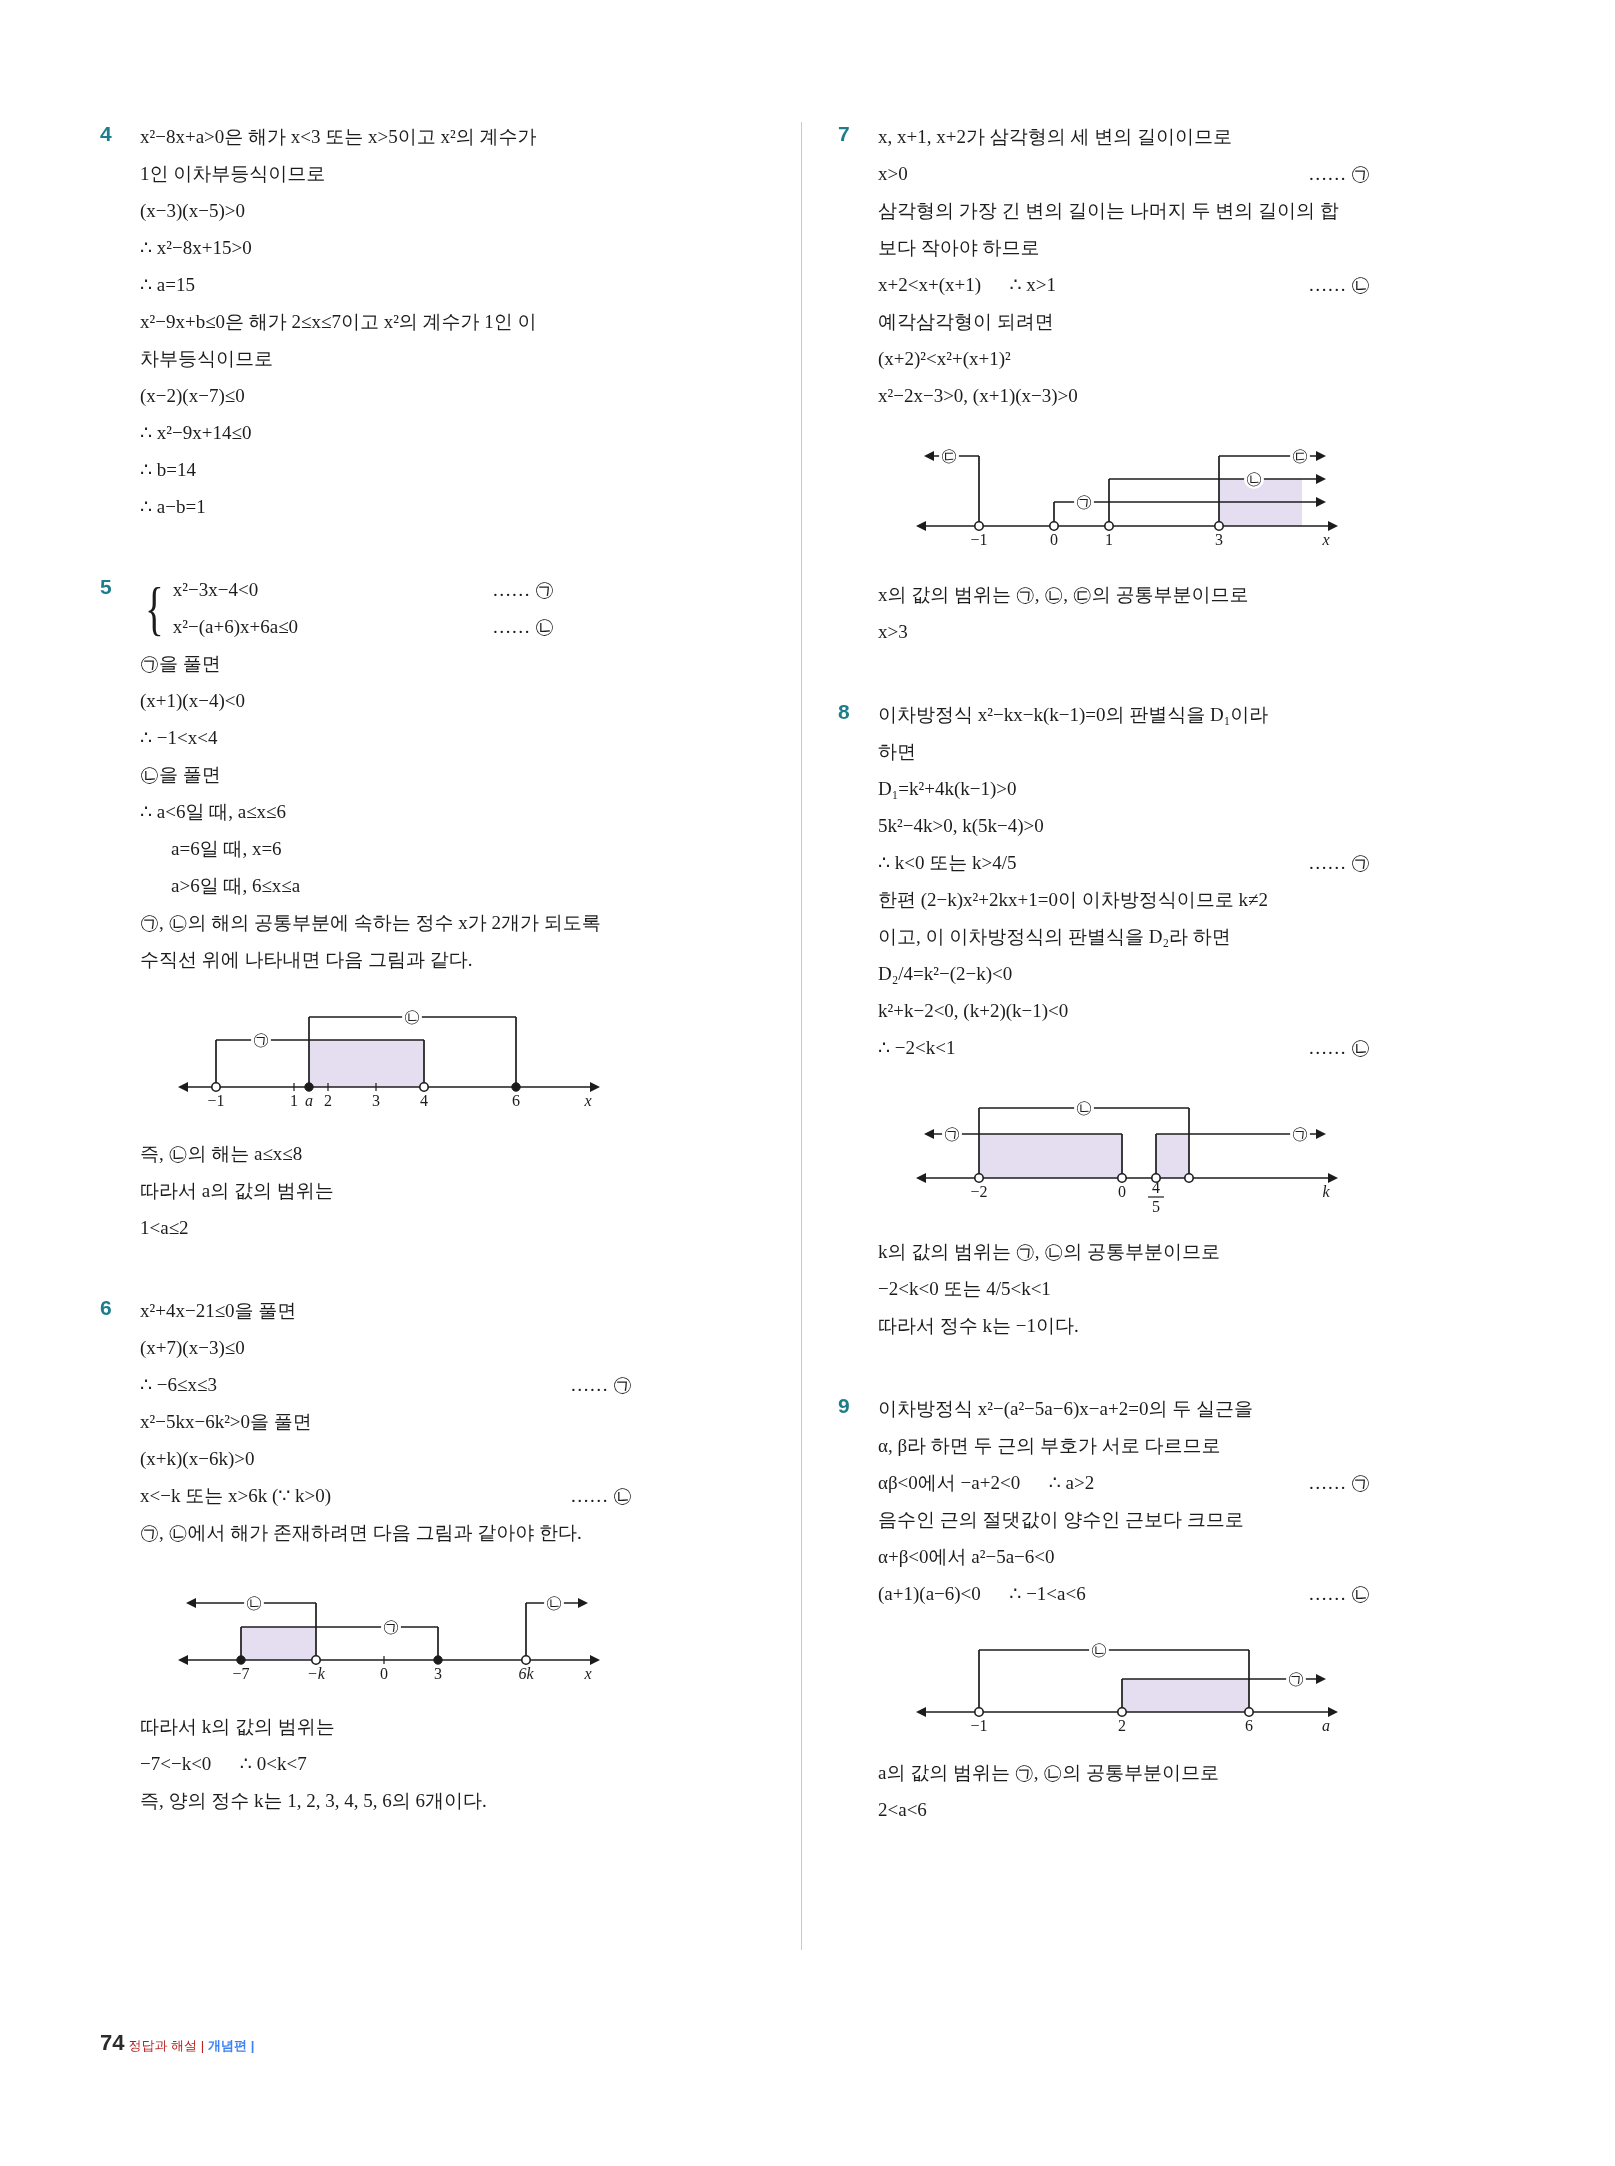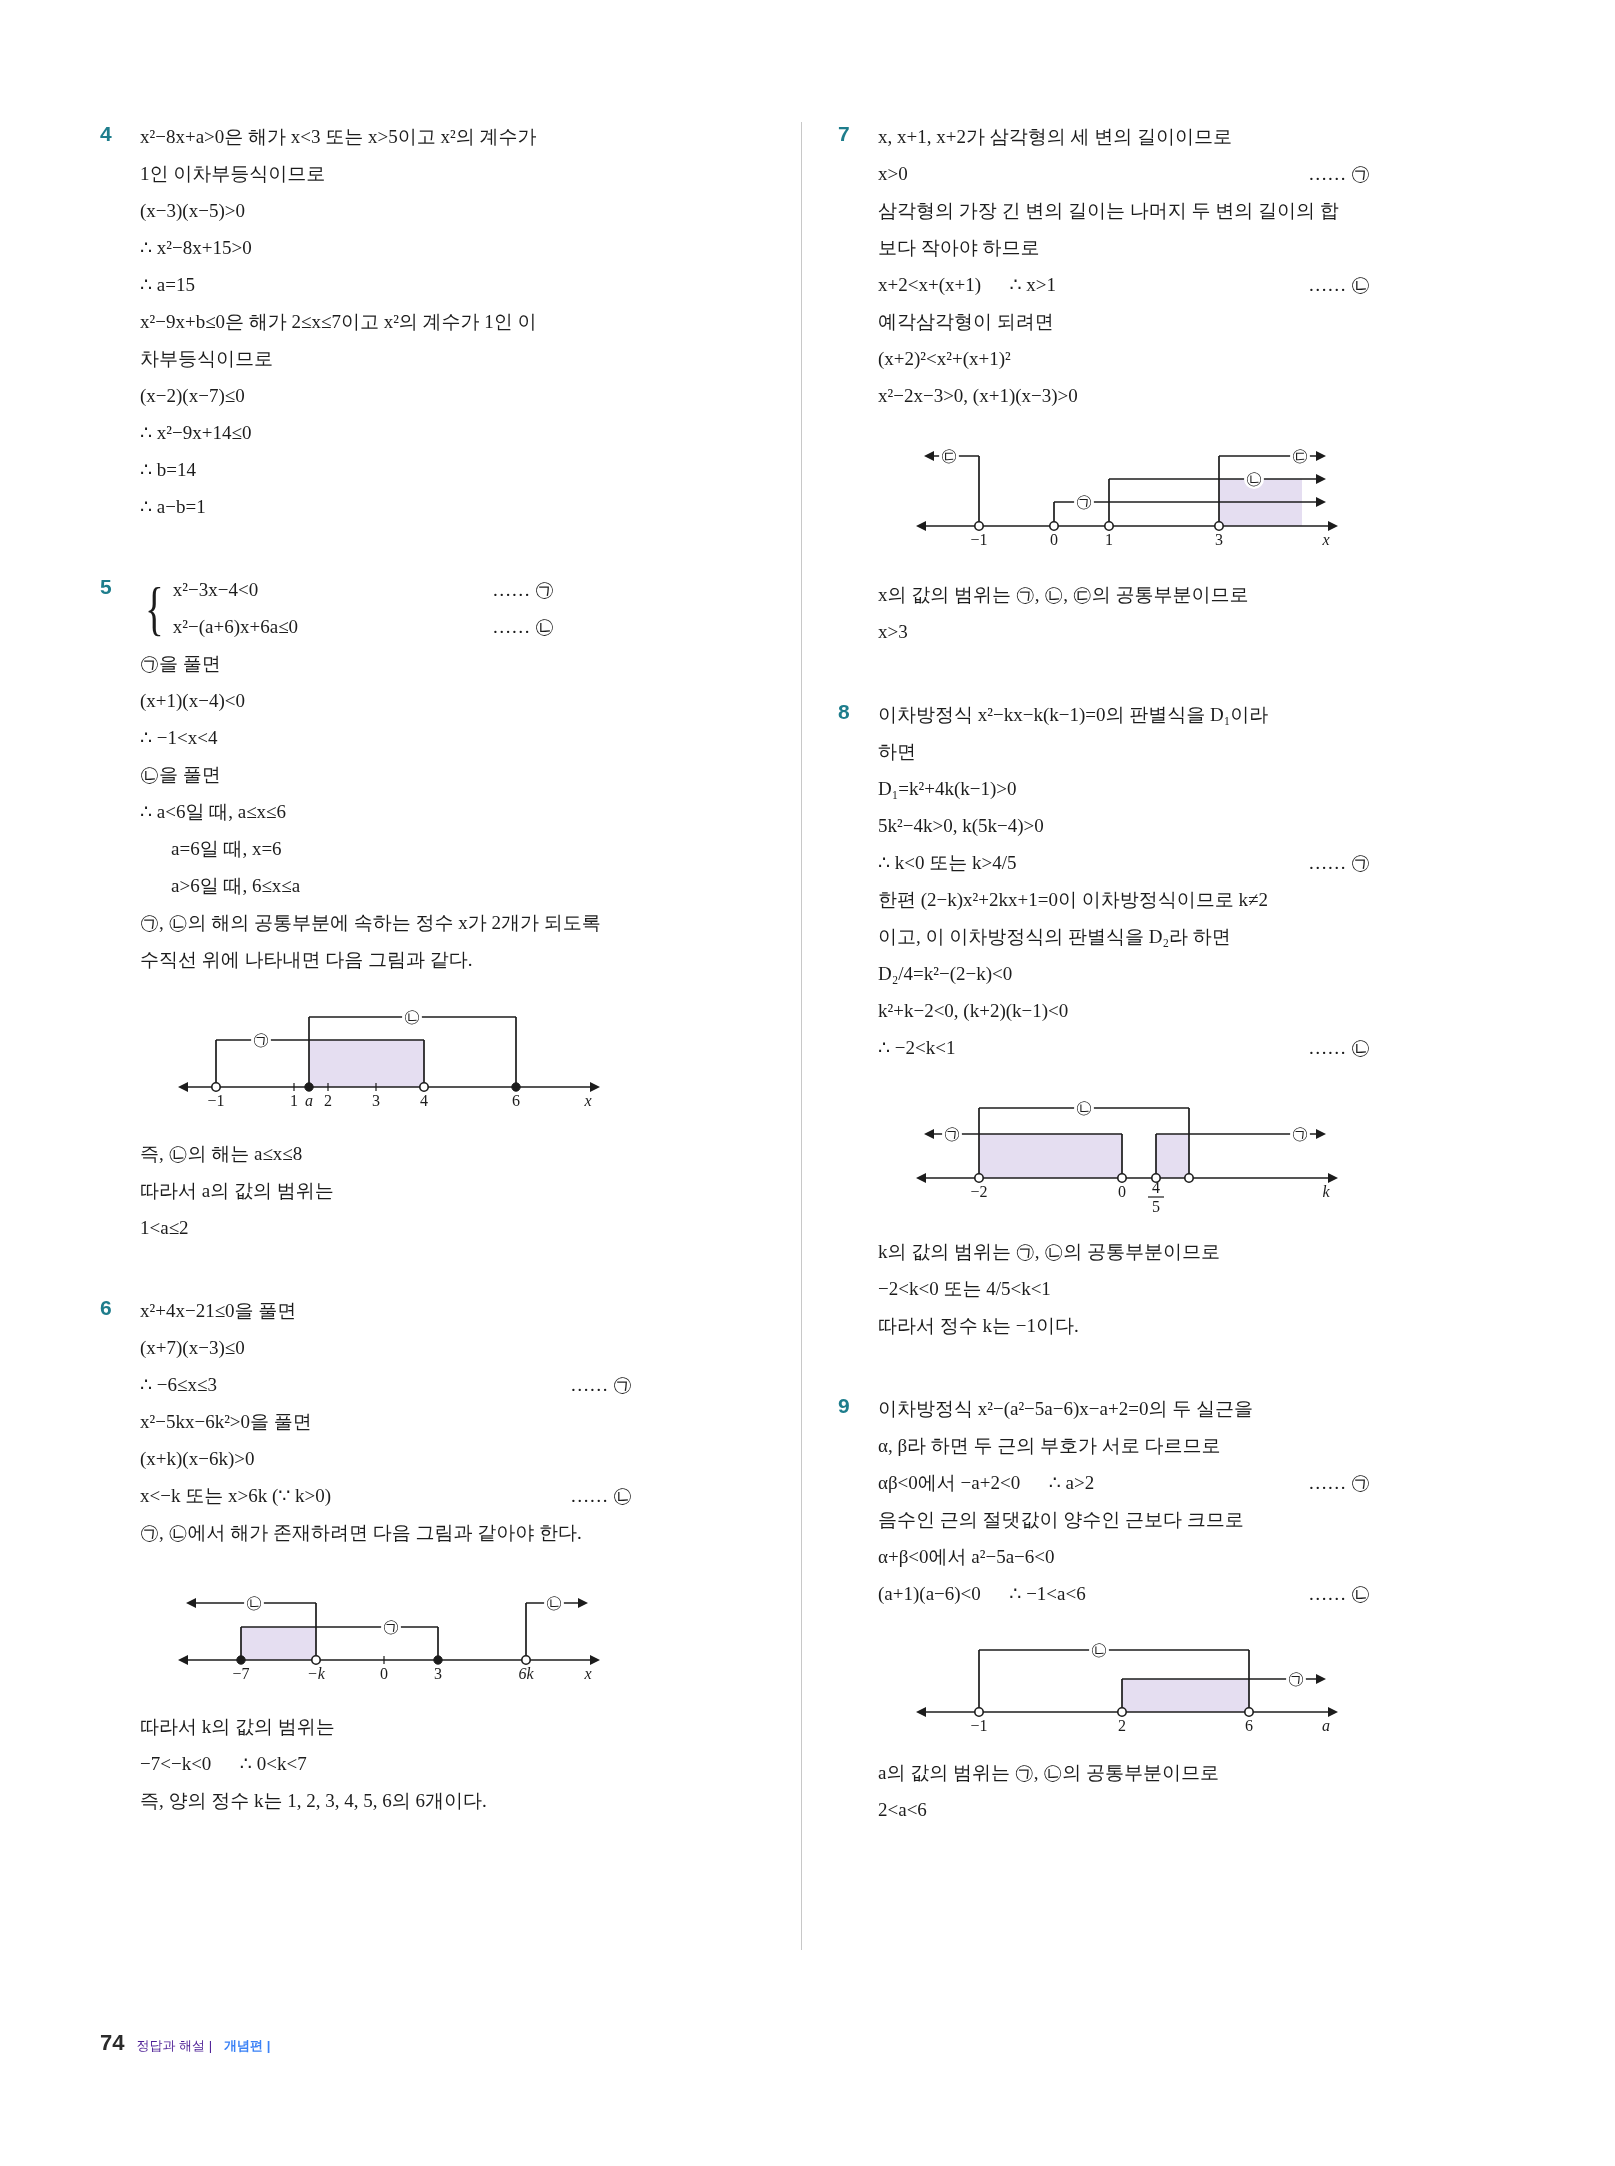--- a/index.html
+++ b/index.html
@@ -36,23 +36,23 @@
   .dg .mtk { stroke-width:1.2; }
   .dg .shade { fill:#e5def1; }
   .dg .ah { fill:#1c1c1c; }
   .dg .oc { fill:#ffffff; stroke:#1c1c1c; stroke-width:1.6; }
   .dg .cc { fill:#1c1c1c; stroke:#1c1c1c; }
   .dg .tagbg { fill:#ffffff; }
   .dg text { font-family:"Liberation Serif","DejaVu Serif",serif; font-size:16px; fill:#1c1c1c; }
   .dg .tag { font-size:16px; text-anchor:middle; }
   .dg .tk  { text-anchor:middle; }
   .dg .it  { font-style:italic; }
-  .footer { position:absolute; left:100px; top:2030px; display:flex; align-items:baseline; gap:12px; }
+  .footer { position:absolute; left:100px; top:2030px; display:flex; align-items:baseline; gap:4px; }
   .fpage  { font-family:"Liberation Sans","DejaVu Sans",sans-serif; font-weight:bold; font-size:22px; color:#2b2b2b; }
-  .flabel { font-family:"Liberation Sans","DejaVu Sans",sans-serif; font-size:13px; color:#4c1d95; }
+  .flabel { font-family:"Liberation Sans","DejaVu Sans",sans-serif; font-size:13px; color:#b91c1c; }
   .flabel.bold { font-weight:bold; color:#3b82f6; }
 </style>
 </head>
 <body>
 
 <div class="page">
   <div class="divider"></div>
 
   <div class="col col-left">
 

